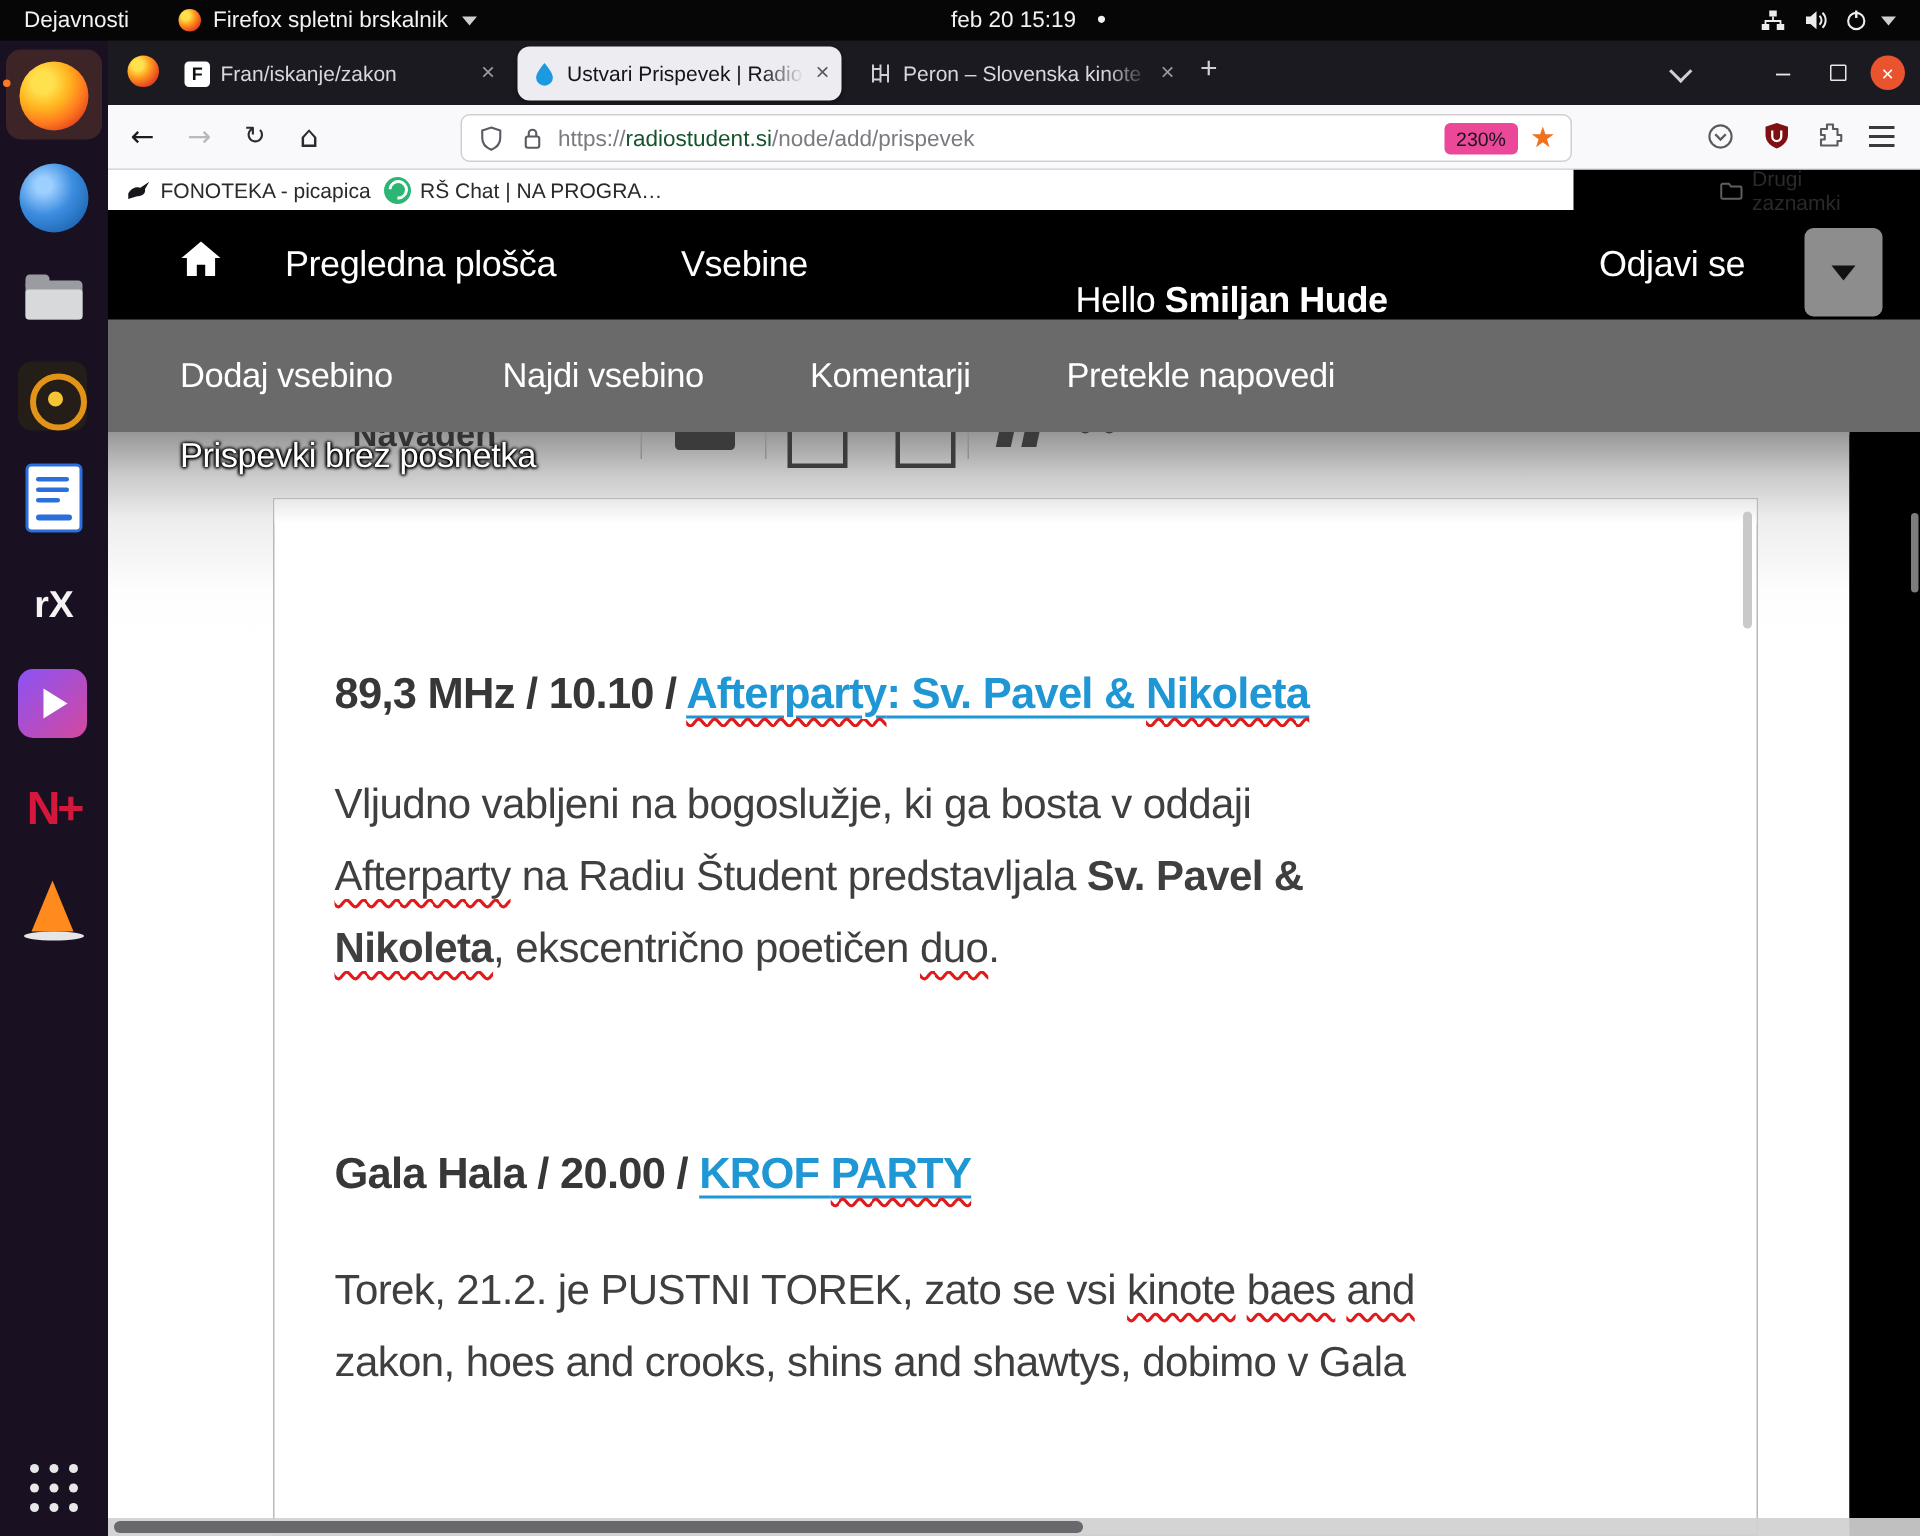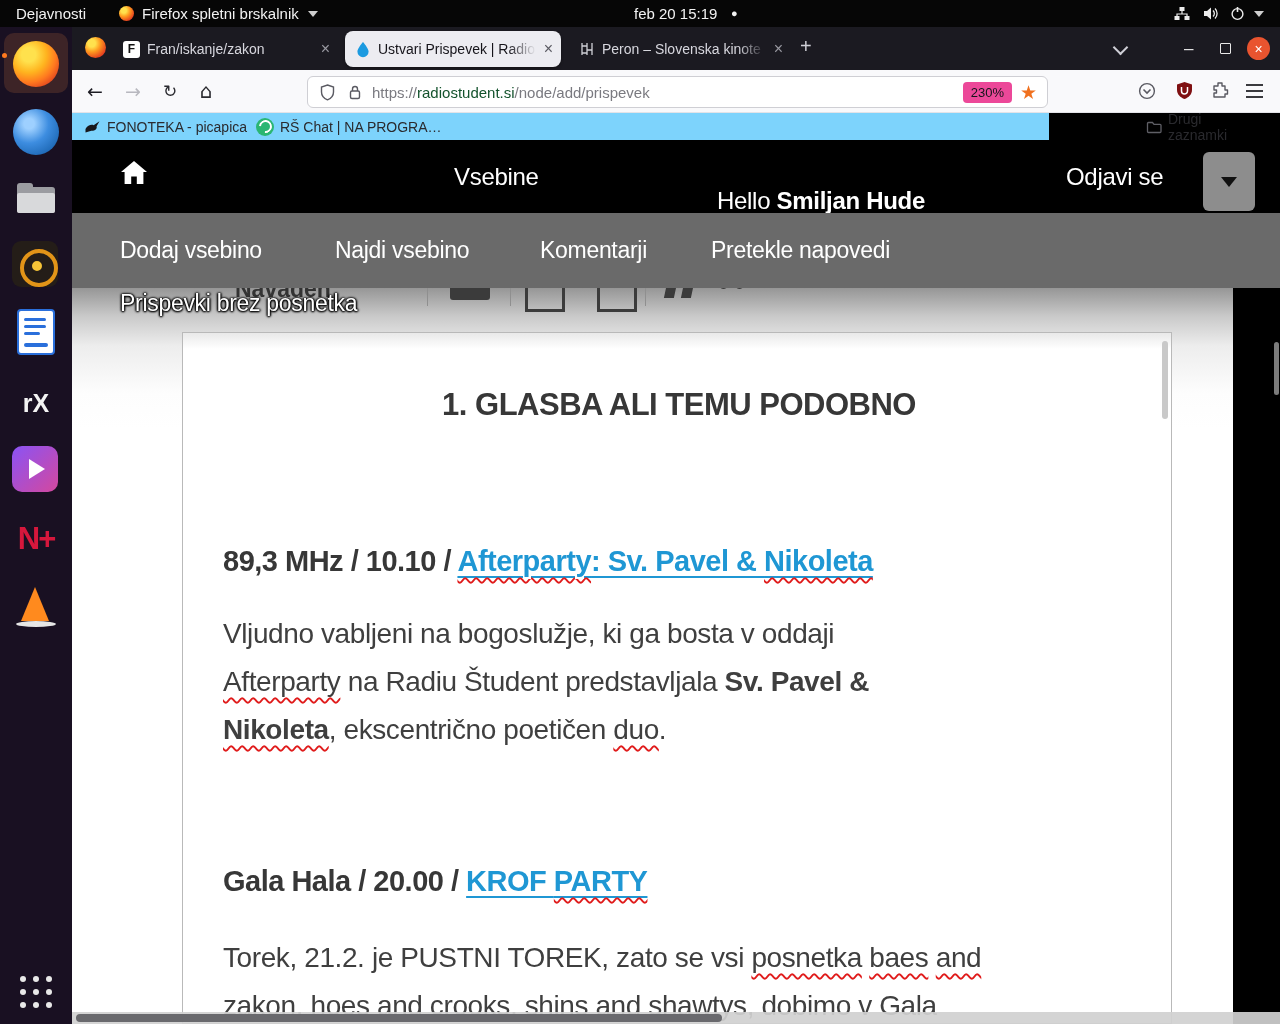--- a/index.html
+++ b/index.html
@@ -68,21 +68,21 @@
 
   #navbar{left:72px;top:70px;width:1208px;height:42px;background:#f9f9fb;border-bottom:1px solid #e3e3e8;}
   .navbtn{position:absolute;top:0;height:42px;line-height:42px;font-size:19px;color:#2b2b30;text-align:center;width:24px;}
   #urlbar{position:absolute;left:235px;top:6px;width:739px;height:30px;background:#fff;
           border:1px solid #cfcfd4;border-radius:6px;display:flex;align-items:center;}
   #urlbar .url{font-size:15px;white-space:nowrap;}
   .url-dim{color:#7a7a80;}
   .url-domain{color:#14532d;}
   .zoom-badge{background:#ec4899;border-radius:4px;font-size:13px;color:#15141a;padding:3px 8px;}
 
-  #bmbar{left:72px;top:113px;width:977px;height:27px;background:#7dd3fc;font-size:14px;color:#2a2a2e;}
+  #bmbar{left:72px;top:113px;width:977px;height:27px;background:#ffffff;font-size:14px;color:#2a2a2e;}
   .bm{position:absolute;top:0;height:27px;display:flex;align-items:center;}
 
   
   #siteheader{left:72px;top:140px;width:1208px;height:73px;background:#000;color:#fff;}
   .admin-link{position:absolute;font-size:24px;letter-spacing:-0.3px;color:#fff;line-height:73px;}
   .hdr-dd{position:absolute;left:1131px;top:12px;width:52px;height:59px;background:#8d8d8d;
           border-radius:6px;display:flex;align-items:center;justify-content:center;}
   .hdr-dd .tri{width:0;height:0;border-left:8px solid transparent;border-right:8px solid transparent;
                border-top:10px solid #111;}
 
@@ -337,20 +337,21 @@
     <span>Drugi zaznamki</span>
   </div>
 </div>
 
 <div id="siteheader" class="abs">
   <div class="abs" style="left:47px;top:18px;">
     <svg width="30" height="30" viewBox="0 0 30 30">
         <path d="M15 3 28 14h-3.6v12h-6.6v-7.5h-5.6V26H5.6V14H2Z" fill="#fff"></path>
       </svg>
   </div>
+  <div class="admin-link" style="left:118px;">Pregledna plošča</div>
   <div class="admin-link" style="left:382px;">Vsebine</div>
   <div class="admin-link" style="left:645px;margin-top:24px;"><span>Hello</span> <b>Smiljan Hude</b></div>
   <div class="admin-link" style="left:950px;margin-left:44px;">Odjavi se</div>
   <div class="hdr-dd">
       <div class="tri"></div>
     </div>
 </div>
 
 <div id="shortcutbar" class="abs">
   <div class="sc-link" style="left:48px;">Dodaj vsebino</div>
@@ -377,38 +378,37 @@
     <span style="display:inline-block;width:11px;height:15px;background:#3b3b3b;border-radius:0 0 55% 55%;margin-right:5px;"></span><span style="display:inline-block;width:11px;height:15px;background:#3b3b3b;border-radius:0 0 55% 55%;"></span>
   </div>
 
   <div class="field-label">Prispevki brez posnetka</div>
 
   <div id="editorbox">
     <div class="topshade"></div>
     <div class="edit-scroll"></div>
 
     <div id="edcontent">
-      <div class="h1" style="margin-top:0;">1. GLASBA ALI TEMU PODOBNO</div>
-
-      <div class="h2" style="margin-top:117px;">
+
+      <div class="h2" style="margin-top:59px;">
         <span>89,3 MHz / 10.10 / </span><a class="lnk"><span class="sp">Afterparty</span><span>: Sv. Pavel &amp; </span><span class="sp">Nikoleta</span></a>
       </div>
 
       <div class="para" style="margin-top:30px;">
         <div><span>Vljudno vabljeni na bogoslužje, ki ga bosta v oddaji</span></div>
         <div><span class="sp">Afterparty</span><span> na Radiu Študent predstavljala </span><b>Sv. Pavel &amp;</b></div>
         <div><b class="sp">Nikoleta</b><span>, ekscentrično poetičen </span><span class="sp">duo</span><span>.</span></div>
       </div>
 
       <div class="h2" style="margin-top:108px;">
         <span>Gala Hala / 20.00 / </span><a class="lnk"><span>KROF </span><span class="sp">PARTY</span></a>
       </div>
 
       <div class="para" style="margin-top:34px;">
-        <div><span>Torek, 21.2. je PUSTNI TOREK, zato se vsi </span><span class="sp">posnetka</span><span> </span><span class="sp">baes</span><span> </span><span class="sp">and</span></div>
+        <div><span>Torek, 21.2. je PUSTNI TOREK, zato se vsi </span><span class="sp">kinote</span><span> </span><span class="sp">baes</span><span> </span><span class="sp">and</span></div>
         <div><span>zakon, hoes and crooks, shins and shawtys, dobimo v Gala</span></div>
       </div>
     </div>
   </div>
 </div>
 
 <div id="vscroll-thumb" class="abs"></div>
 <div id="hscroll" class="abs">
   <div class="thumb"></div>
 </div>

